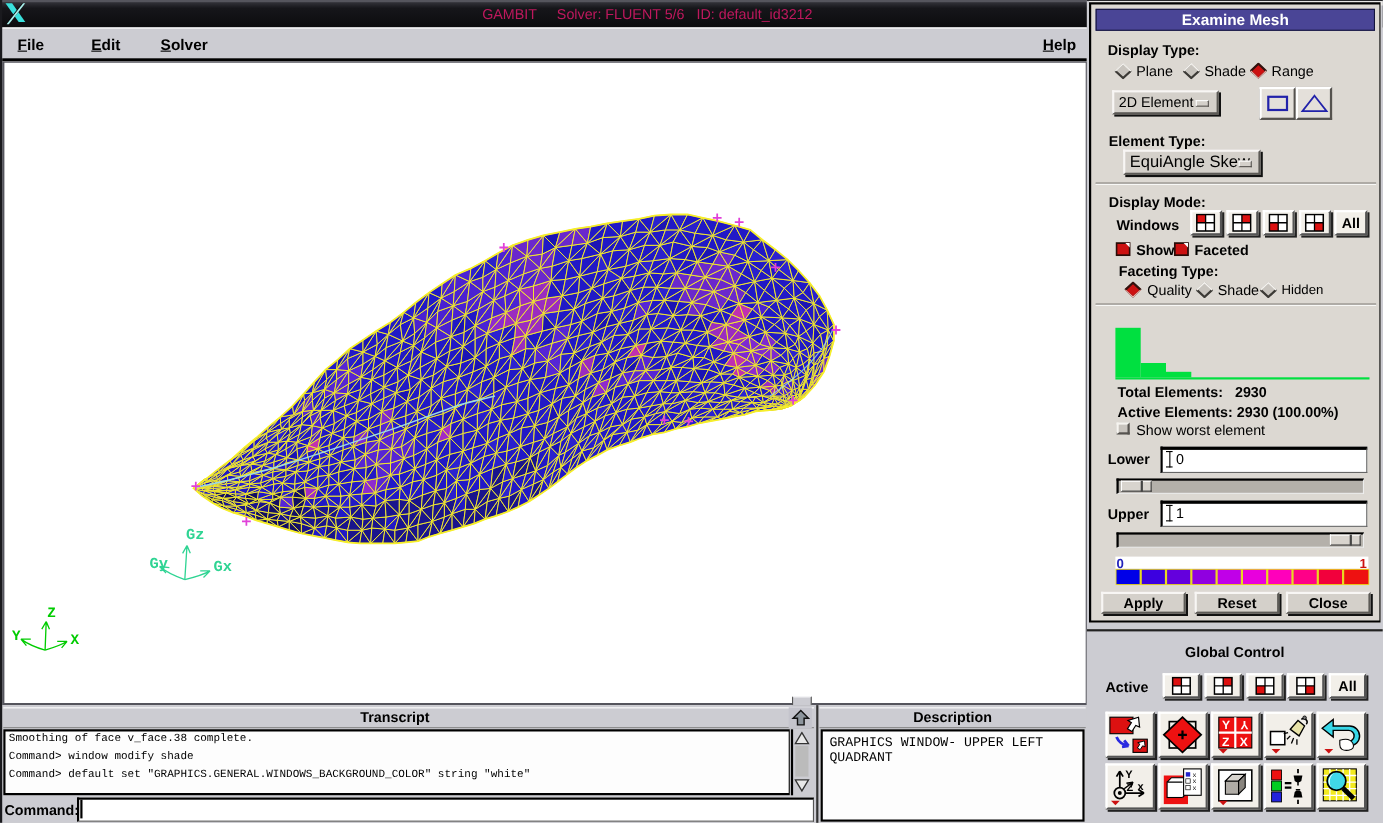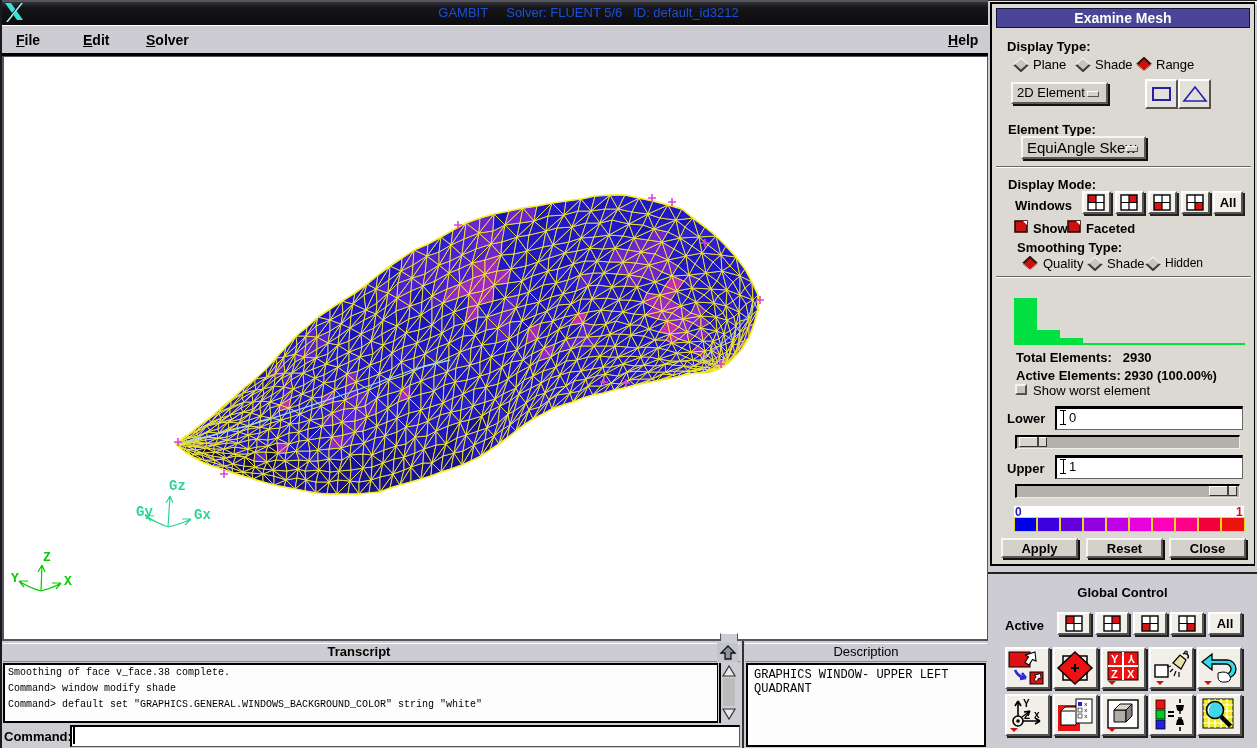--- a/index.html
+++ b/index.html
@@ -10,21 +10,21 @@
 <body>
 
 <div class="abs" style="left:0;top:0;width:2px;height:748px;background:#1a1a1e;z-index:50"></div>
 <div class="abs" style="left:0;top:0;width:1257px;height:25px;background:linear-gradient(#3c3c44,#16161a 30%,#0c0c0e)"></div>
 <div class="abs" style="left:0;top:0;width:1257px;height:2px;background:#55555d"></div>
 <svg class="abs" style="left:3px;top:2px" width="22" height="21" viewBox="0 0 22 21">
  <path d="M2 1 L8 1 L20 18 L14 18 Z" fill="#3ae0dc"></path>
  <path d="M17 1 L20 1 L5 20 L2 20 Z" fill="#0a0a0c"></path>
  <path d="M18 1 L20 1 L5 20 L3 20 Z" fill="#aaf0ec"></path>
 </svg>
-<div class="abs" style="left:0;top:5px;width:1177px;text-align:center;color:#1d4ed8;font-size:13px">GAMBIT&nbsp;&nbsp;&nbsp;&nbsp;&nbsp;Solver: FLUENT 5/6&nbsp;&nbsp;&nbsp;ID: default_id3212</div>
+<div class="abs" style="left:0;top:5px;width:1177px;text-align:center;color:#be185d;font-size:13px">GAMBIT&nbsp;&nbsp;&nbsp;&nbsp;&nbsp;Solver: FLUENT 5/6&nbsp;&nbsp;&nbsp;ID: default_id3212</div>
 
 <div class="abs" style="left:2px;top:25px;width:986px;height:31px;background:#ccccd2;border-top:1px solid #fff;border-bottom:3px solid #000"></div>
 <div class="abs" style="left:16px;top:32px;font-size:14px;font-weight:bold"><span style="text-decoration:underline">F</span>ile</div>
 <div class="abs" style="left:83px;top:32px;font-size:14px;font-weight:bold"><span style="text-decoration:underline">E</span>dit</div>
 <div class="abs" style="left:146px;top:32px;font-size:14px;font-weight:bold"><span style="text-decoration:underline">S</span>olver</div>
 <div class="abs" style="left:948px;top:32px;font-size:14px;font-weight:bold"><span style="text-decoration:underline">H</span>elp</div>
 
 <div class="abs" style="left:2px;top:56px;width:988px;height:585px;background:#fff;border-left:2px solid #55555d;border-top:1px solid #55555d;border-right:3px solid #55555d;border-bottom:2px solid #55555d"></div>
 <svg class="abs" style="left:4px;top:57px" width="982" height="583" viewBox="4 57 982 583">
 <g stroke="#f0e72e" stroke-width="0.9" stroke-linejoin="round">
@@ -1913,21 +1913,21 @@
 <rect x="1" y="13" width="12" height="28" fill="#bbb"></rect>
 <path d="M1 44 L13 44 L7 54 Z" fill="#e8e8e8" stroke="#333" stroke-width="1.2"></path>
 </svg>
 
 <div class="abs" style="left:4px;top:729px;font-size:13px;font-weight:bold">Command:</div>
 <div class="abs" style="left:70px;top:725px;width:670px;height:22px;background:#fff;border:2px solid #000;border-bottom:1px solid #555;border-right:1px solid #555"></div>
 <div class="abs" style="left:73px;top:727px;width:2px;height:17px;background:#000"></div>
 
 <div class="abs" style="left:742px;top:641px;width:246px;height:107px;background:#ccccd2;border-left:2px solid #333"></div>
 <div class="abs" style="left:745px;top:643px;width:242px;height:19px;background:#ccccd2;border-top:1px solid #fff;border-bottom:1px solid #888"></div>
-<div class="abs" style="left:745px;top:644px;width:242px;text-align:center;font-size:13px;font-weight:normal">Description</div>
+<div class="abs" style="left:745px;top:644px;width:242px;text-align:center;font-size:13px;font-weight:bold">Description</div>
 <div class="abs" style="left:746px;top:663px;width:240px;height:84px;background:#fdfdfd;border:2px solid #000"></div>
 <div class="abs" style="left:754px;top:668px;font-family:'Liberation Mono',monospace;font-size:12px;line-height:14px;white-space:pre">GRAPHICS WINDOW- UPPER LEFT
 QUADRANT</div>
 
 <div class="abs" style="left:988px;top:0;width:269px;height:748px;background:#ccccd2"></div>
 <div class="abs" style="left:988px;top:0;width:269px;height:1px;background:#26262a"></div>
 <div class="abs" style="left:990px;top:1px;width:267px;height:4px;background:#eceae8"></div>
 
 <div class="abs" style="left:990px;top:2px;width:265px;height:564px;background:#dcd8d2;border:2px solid #000;border-right:1px solid #000"></div>
 <div class="abs" style="left:996px;top:8px;width:254px;height:20px;background:#4a4596;border:1px solid #14143c;color:#ffffff;text-align:center;font-weight:bold;font-size:14px;line-height:18px">Examine Mesh</div>
@@ -2012,21 +2012,21 @@
     <rect x="1" y="1" width="12" height="11" fill="#cc1111" stroke="#2a0c08" stroke-width="1.6"></rect>
     <path d="M13 1 L13 5 L9 1 Z" fill="#fff"></path>
   </svg>
 <div class="abs" style="left:1033px;top:219px"><b class="lb">Show</b></div>
 <svg class="abs" style="left:1067px;top:220px" width="14" height="13" viewBox="0 0 14 13">
     <rect x="1" y="1" width="12" height="11" fill="#cc1111" stroke="#2a0c08" stroke-width="1.6"></rect>
     <path d="M13 1 L13 5 L9 1 Z" fill="#fff"></path>
   </svg>
 <div class="abs" style="left:1086px;top:219px"><b class="lb">Faceted</b></div>
 
-<div class="abs" style="left:1017px;top:238px"><b class="lb">Smoothing Type:</b></div>
+<div class="abs" style="left:1017px;top:238px"><b class="lb">Faceting Type:</b></div>
 
 <svg class="abs" style="left:1022px;top:256px" width="240" height="15" viewBox="0 0 240 15">
 <g>
  <path d="M8 1 L15 7.5 L8 14 L1 7.5 Z" fill="#cc1111" stroke="#000" stroke-width="1"></path>
  <path d="M1 7.5 L8 1 L15 7.5" fill="none" stroke="#33120e" stroke-width="2"></path>
  <path d="M1 7.5 L8 14 L15 7.5" fill="none" stroke="#f4b0a8" stroke-width="1"></path>
 </g>
 <g transform="translate(65,0)">
  <path d="M8 1 L15 7.5 L8 14 L1 7.5 Z" fill="#c8c4be" stroke="#6a6661" stroke-width="1"></path>
  <path d="M1 7.5 L8 14 L15 7.5" fill="none" stroke="#3c3a36" stroke-width="2"></path>

